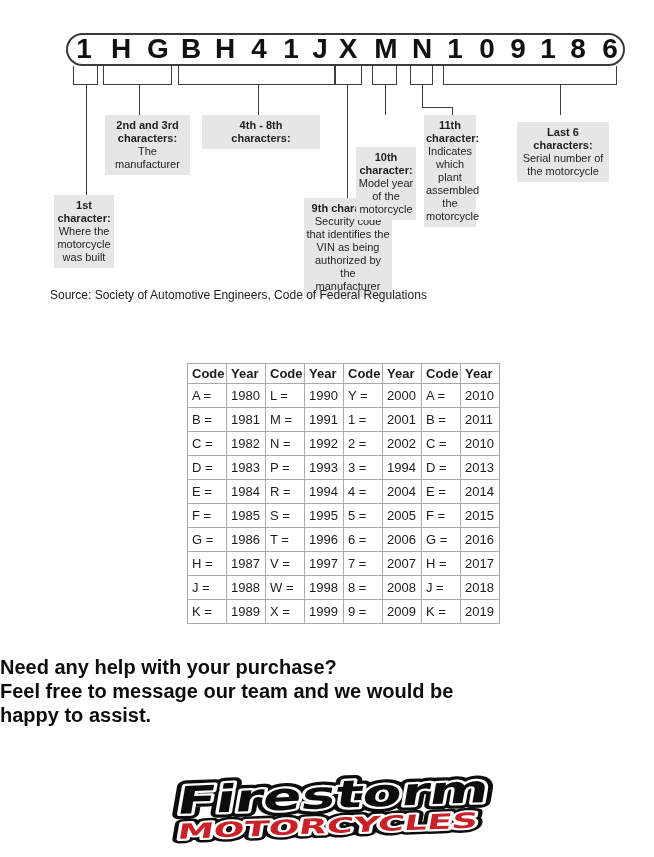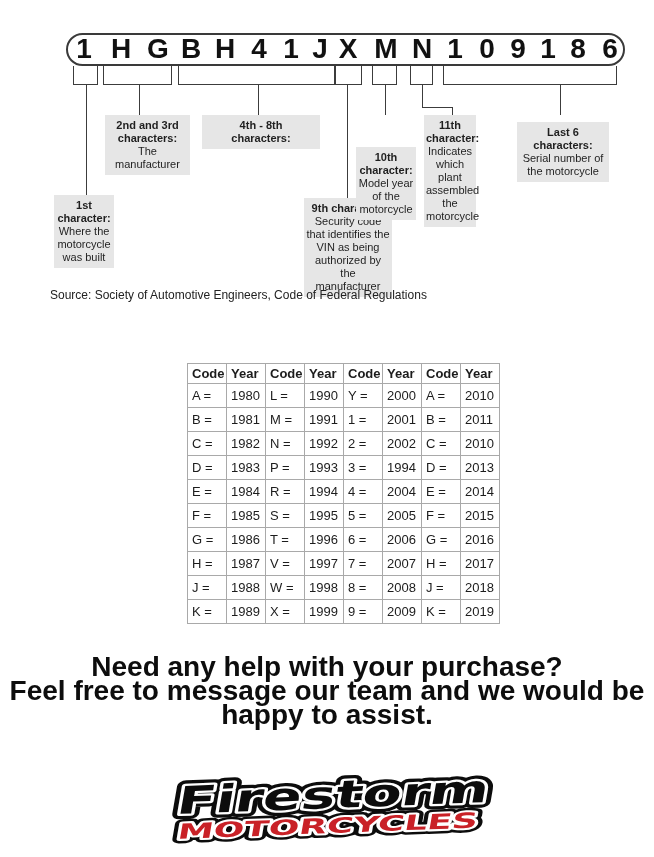--- a/index.html
+++ b/index.html
@@ -38,22 +38,22 @@
     font-size:13px;color:#1c1c1c;
   }
   table.codes th,table.codes td{
     border:1px solid #a9a9a9;width:34px;box-sizing:content-box;
     padding:2px 0 2px 4px;text-align:left;height:19px;vertical-align:middle;
     white-space:nowrap;
   }
   table.codes th{font-weight:bold;height:15px;}
   
   .help{
-    position:absolute;left:0;top:655px;width:654px;text-align:center;
-    font-size:28px;line-height:24px;font-weight:bold;color:#0d0d0d;white-space:pre-line;
+    position:absolute;left:0;top:655px;width:654px;
+    font-size:20px;line-height:24px;font-weight:bold;color:#0d0d0d;white-space:pre-line;
   }
   
   .logo-wrap{position:absolute;left:152px;top:766px;width:360px;height:86px;transform:rotate(-2.2deg);}
   .logo-wrap svg{display:block;}
 </style>
 </head>
 <body>
 
 <div class="canvas">
 

